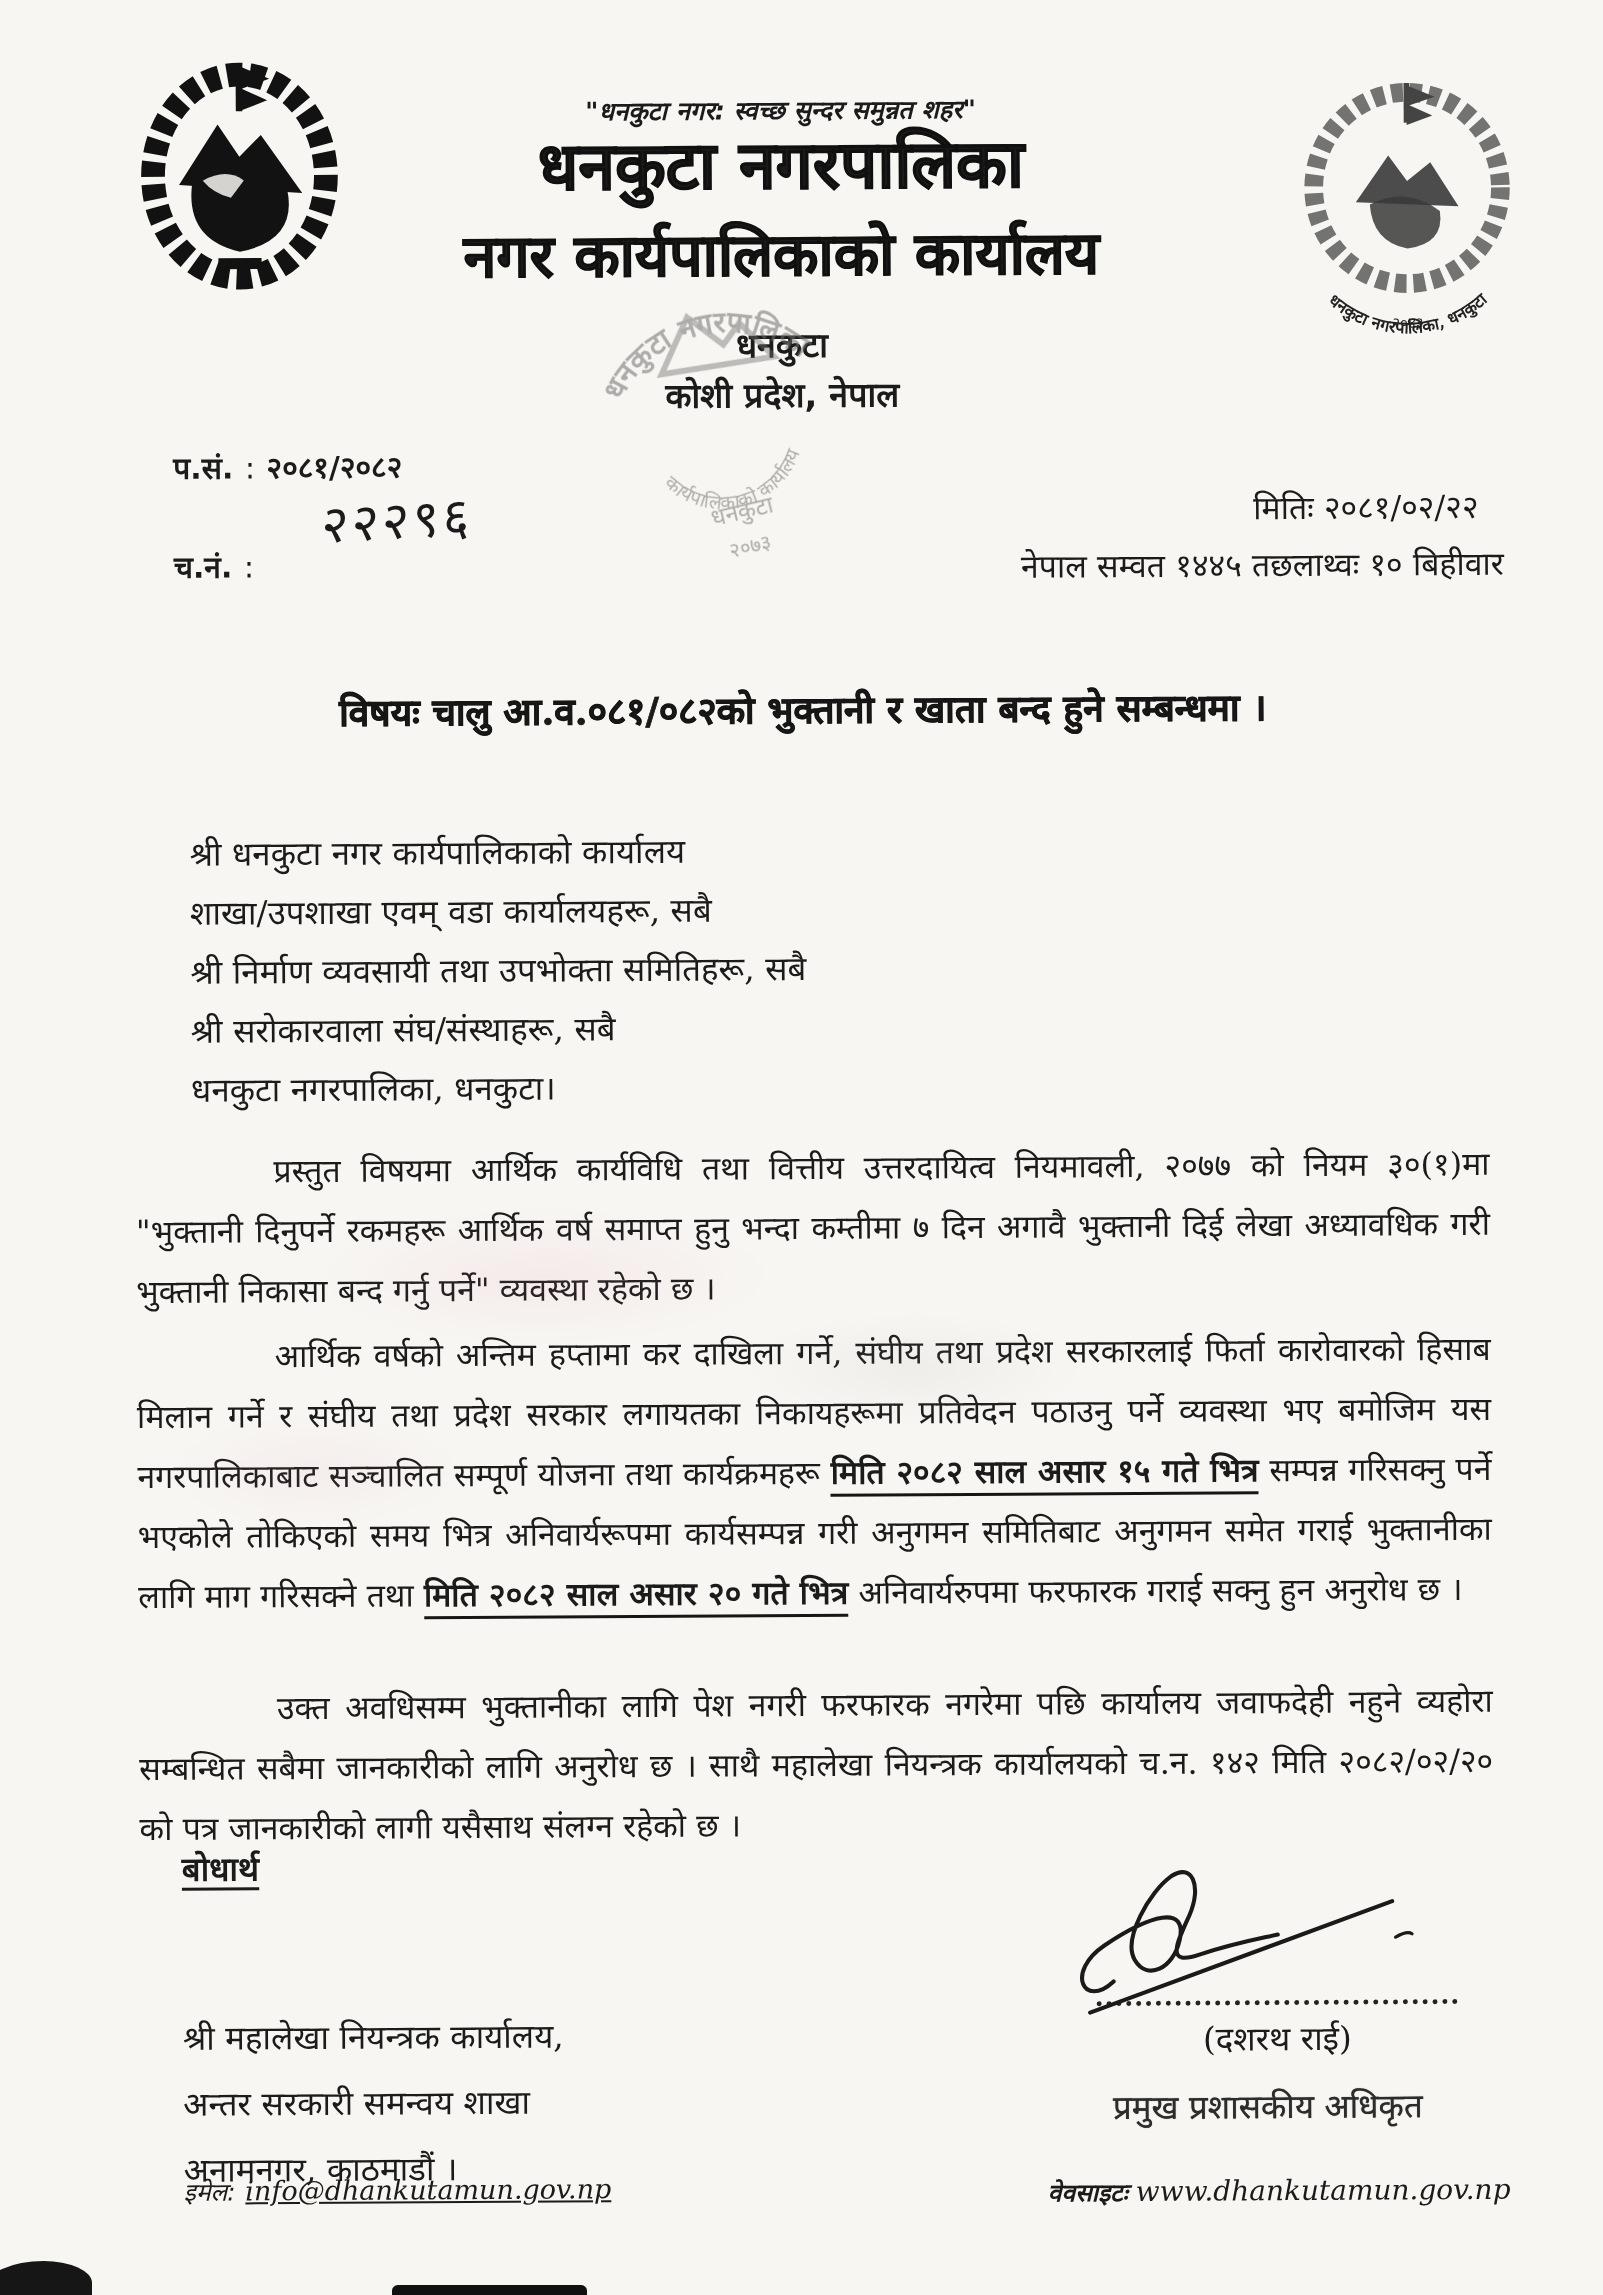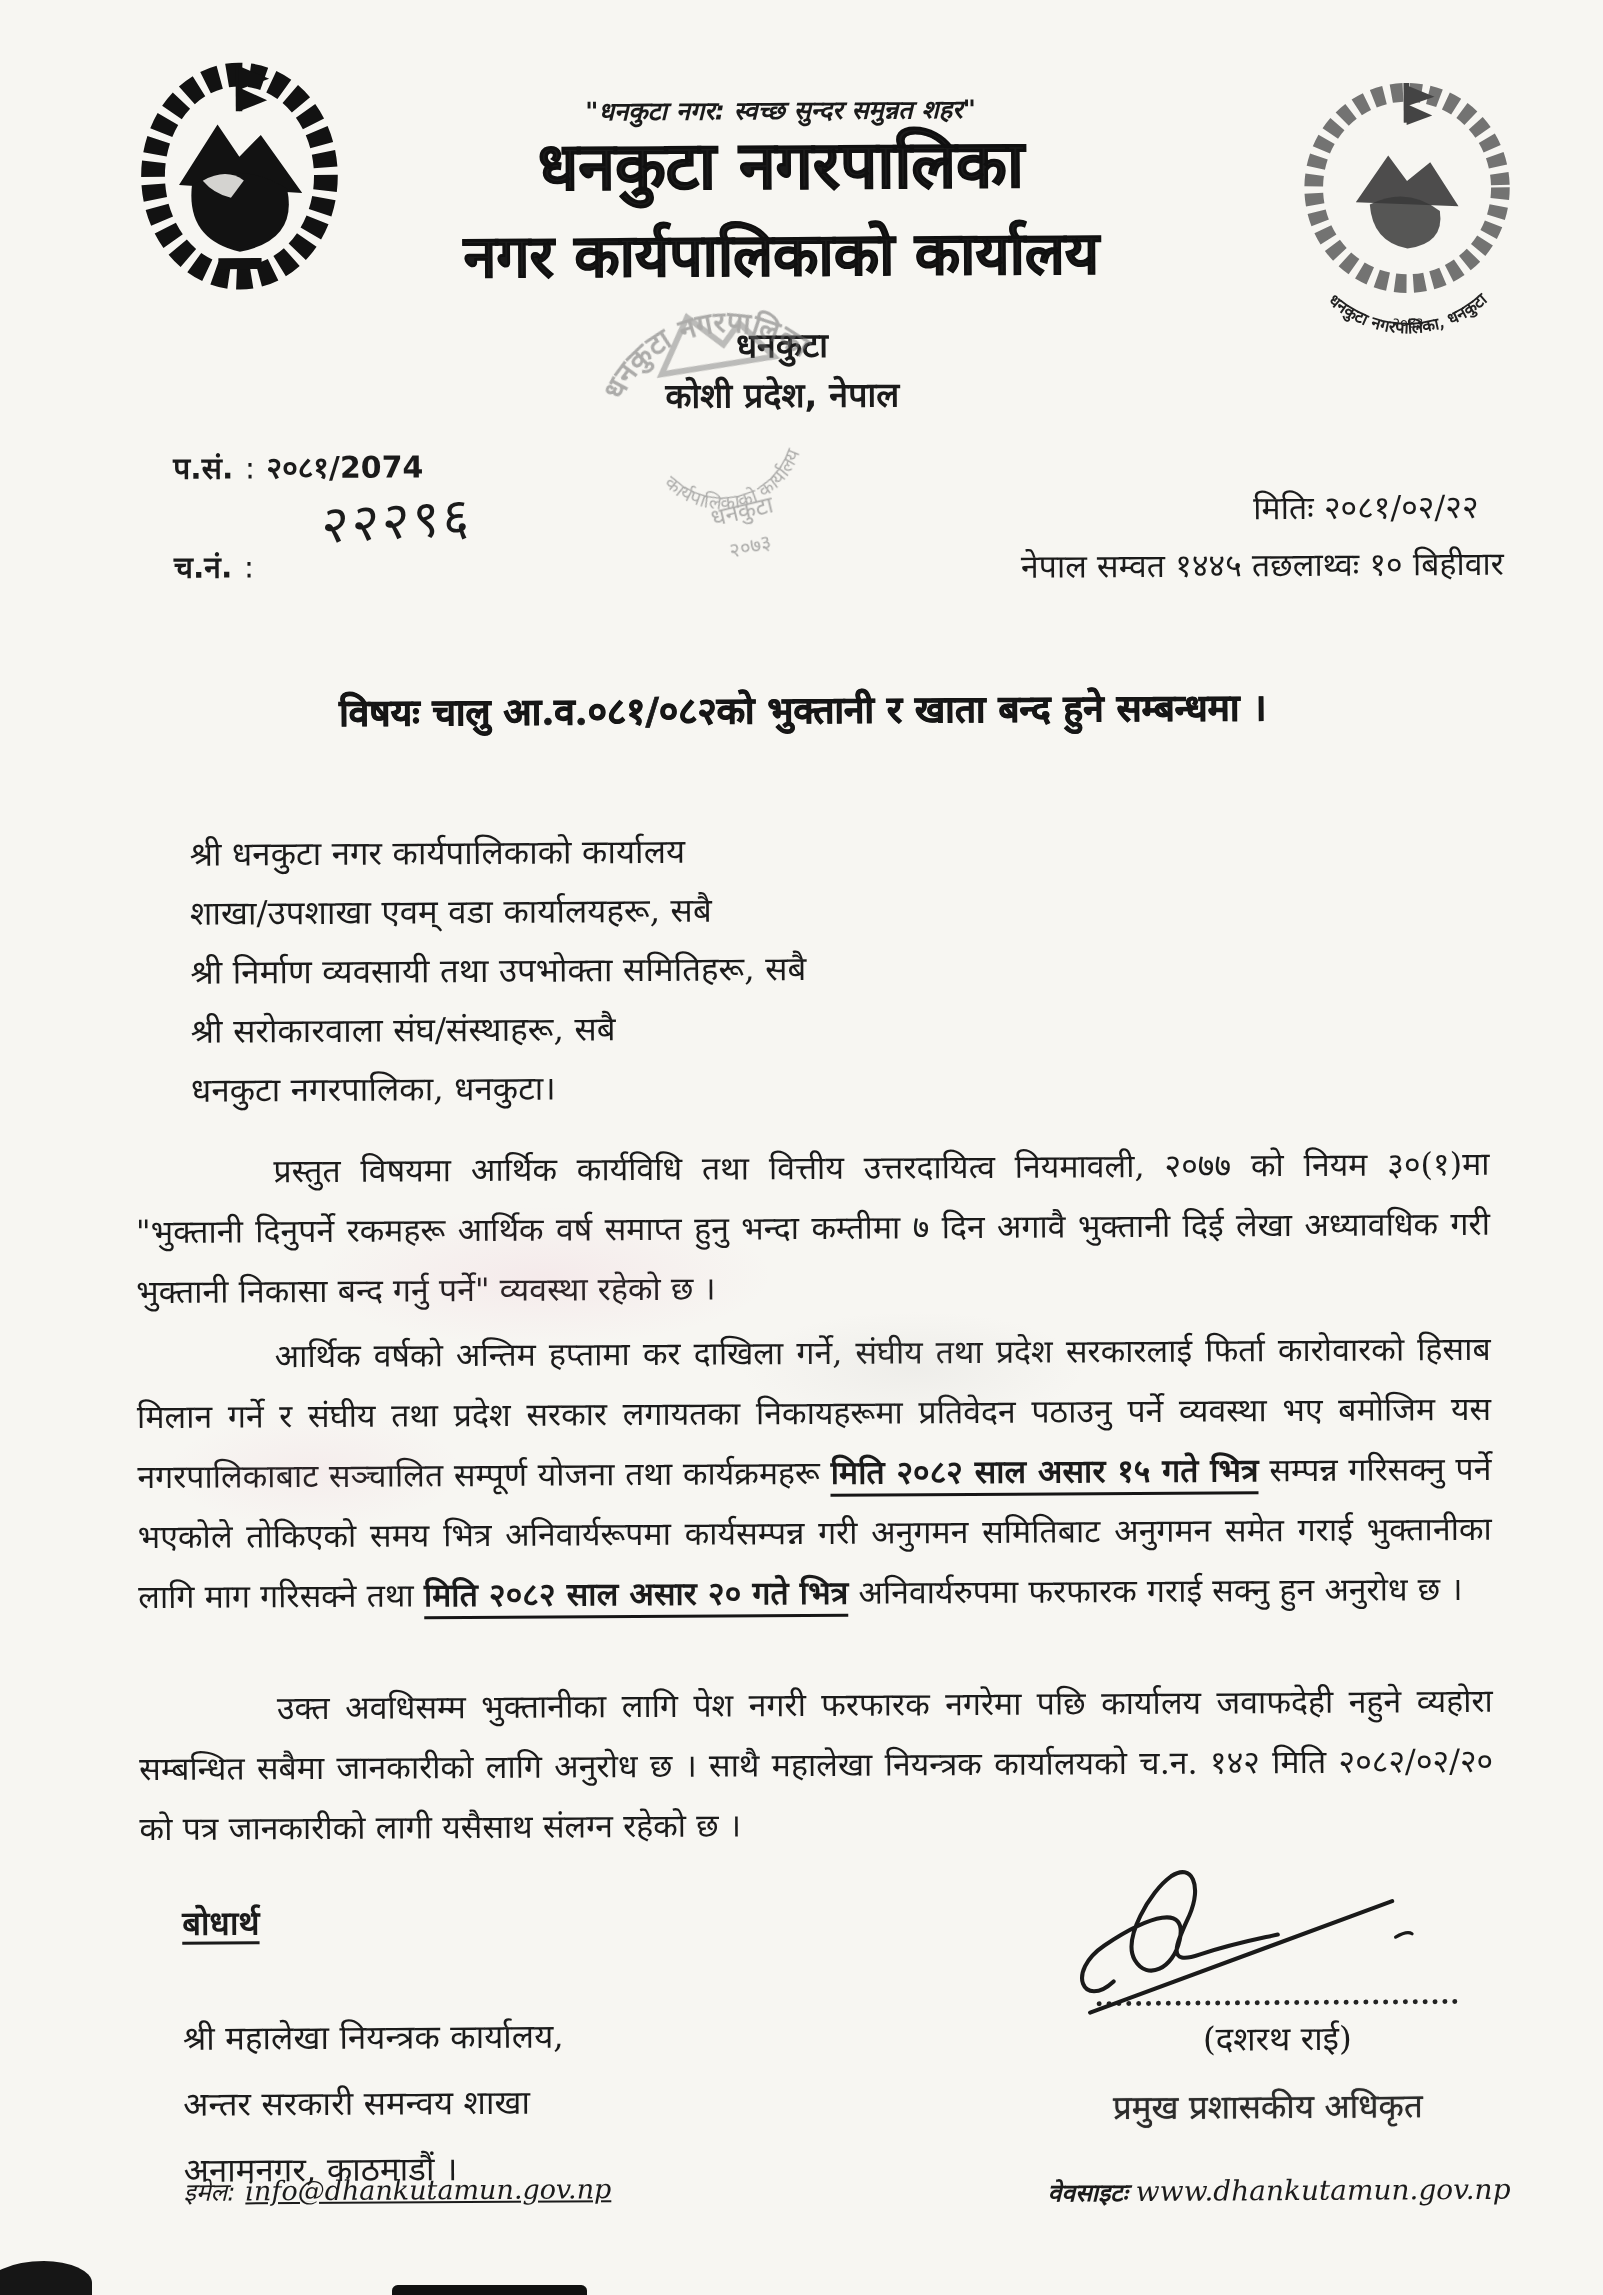--- a/index.html
+++ b/index.html
@@ -45,21 +45,21 @@
   .addr{left:190px;top:821px;width:1066px;font-size:33px;line-height:59px;}
 
   
   .bodytext{left:134px;top:1138px;width:1354px;font-size:32px;line-height:60px;text-align:justify;}
   .bodytext p{margin:0;text-indent:138px;}
   .bodytext p + p{margin-top:4.9px;}
   .bodytext p.gap{margin-top:52px;}
   .u{font-weight:bold;border-bottom:3.3px solid #161616;padding-bottom:2.5px;}
 
   
-  .cc-head{left:176px;top:1896px;font-size:33px;font-weight:bold;text-decoration:underline;
+  .cc-head{left:176px;top:1842px;font-size:33px;font-weight:bold;text-decoration:underline;
            text-decoration-thickness:2.5px;text-underline-offset:6.6px;}
   .cc-lines{left:176px;top:2002px;width:656px;font-size:33px;line-height:66px;}
 
   
   .sig-svg{left:1029px;top:1854px;width:459px;height:180px;z-index:3;}
   .sig-dots{left:1090px;top:1964px;width:361px;height:39px;border-bottom:5.7px dotted #222;z-index:2;}
   .sig-name{left:1090px;top:2018px;width:361px;text-align:center;font-size:33px;}
   .sig-title{left:1031px;top:2086px;width:459px;text-align:center;font-size:33px;opacity:.92;
              text-shadow:0 0 0.8px #333;}
 
@@ -130,21 +130,21 @@
         <textPath href="#stArcTop" startOffset="50%" text-anchor="middle">धनकुटा नगरपालिका</textPath>
       </text>
       <text font-size="13" fill="#6f6f6f">
         <textPath href="#stArcBot" startOffset="50%" text-anchor="middle">कार्यपालिकाको कार्यालय</textPath>
       </text>
       <text x="110" y="172" font-size="16" fill="#6f6f6f" text-anchor="middle">धनकुटा</text>
       <text x="110" y="196" font-size="14" fill="#6f6f6f" text-anchor="middle">२०७३</text>
     </svg>
 
     <div class="abs refline ref1">
-      <span>प.सं.</span><span class="ref-sep">:</span><span>२०८१/2074</span>
+      <span>प.सं.</span><span class="ref-sep">:</span><span>२०८१/२०८२</span>
     </div>
     <div class="abs refline ref2">
       <span>च.नं.</span><span class="ref-sep">:</span>
     </div>
     <div class="abs handnum">२२२९६</div>
 
     <div class="abs miti">मितिः २०८१/०२/२२</div>
     <div class="abs sambat">नेपाल सम्वत १४४५ तछलाथ्वः १० बिहीवार</div>
 
     <div class="abs subject">विषयः चालु आ.व.०८१/०८२को भुक्तानी र खाता बन्द हुने सम्बन्धमा ।</div>

